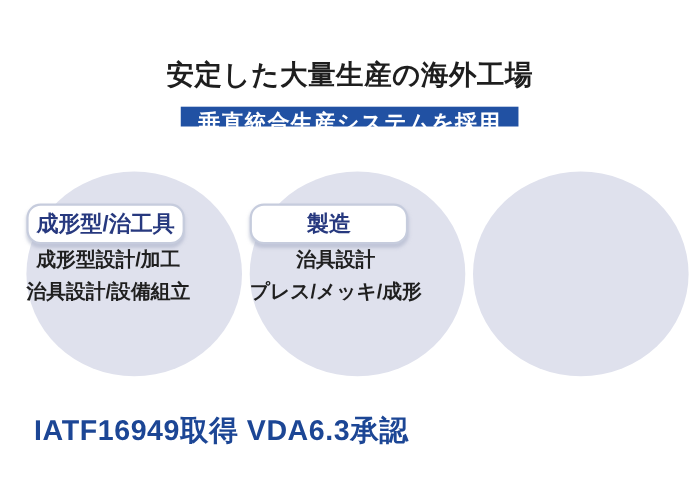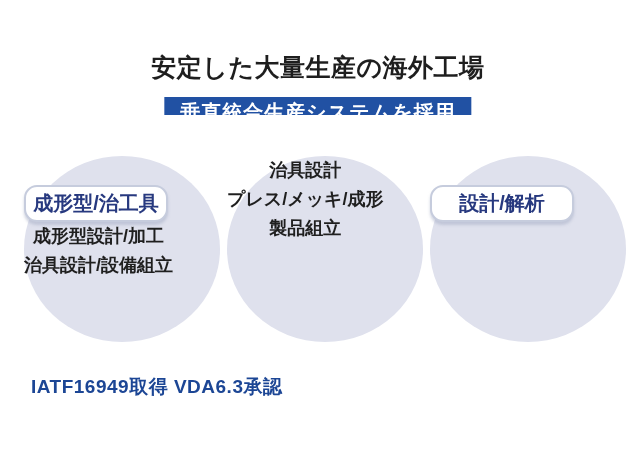--- a/index.html
+++ b/index.html
@@ -78,21 +78,21 @@
     font-size: 18px;
     font-weight: 700;
     line-height: 29px;
     color: var(--body-text, #1f1f1f);
     white-space: nowrap;
   }
   .footer {
     position: absolute;
     left: 31px;
     top: 374px;
-    font-size: 19px;
+    font-size: 26px;
     font-weight: 700;
     letter-spacing: 0.5px;
     color: var(--footer-text, #1c4695);
     white-space: nowrap;
   }
 </style>
 </head>
 <body>
 
 <div class="page">
@@ -105,28 +105,27 @@
 
     <div class="circle">
       <div class="pill">成形型/治工具</div>
       <div class="lines">
         <div>成形型設計/加工</div>
         <div>治具設計/設備組立</div>
       </div>
     </div>
 
     <div class="circle">
+      <div class="pill">製造</div>
       <div class="lines">
         <div>治具設計</div>
         <div>プレス/メッキ/成形</div>
-        <div>製品組立</div>
       </div>
     </div>
 
     <div class="circle">
-      <div class="pill">設計/解析</div>
     </div>
 
   </div>
 
   <div class="footer">IATF16949取得 VDA6.3承認</div>
 
 </div>
 
 </body></html>

